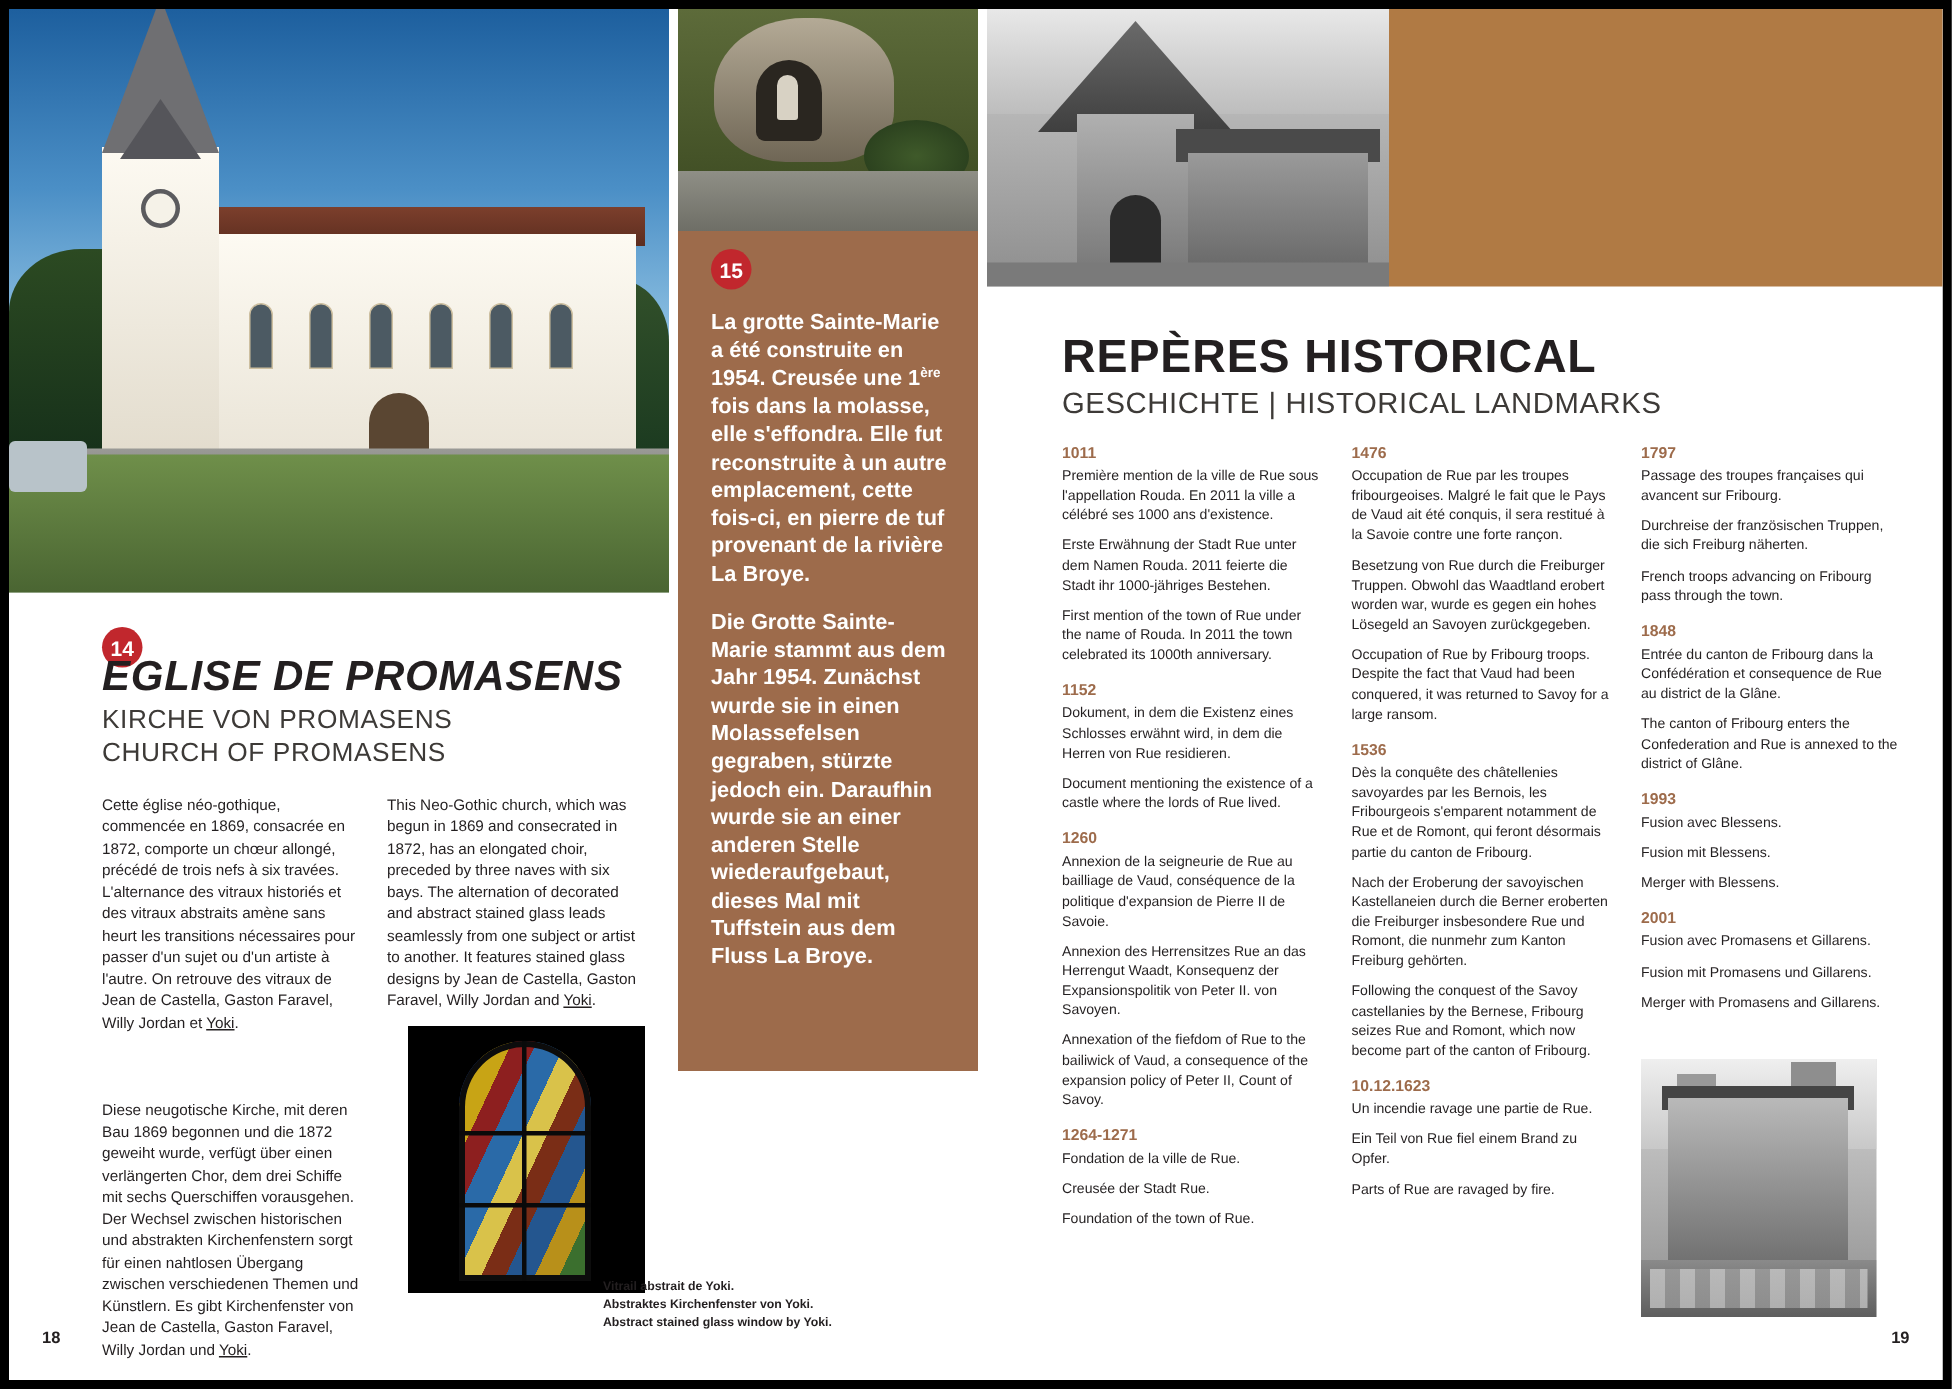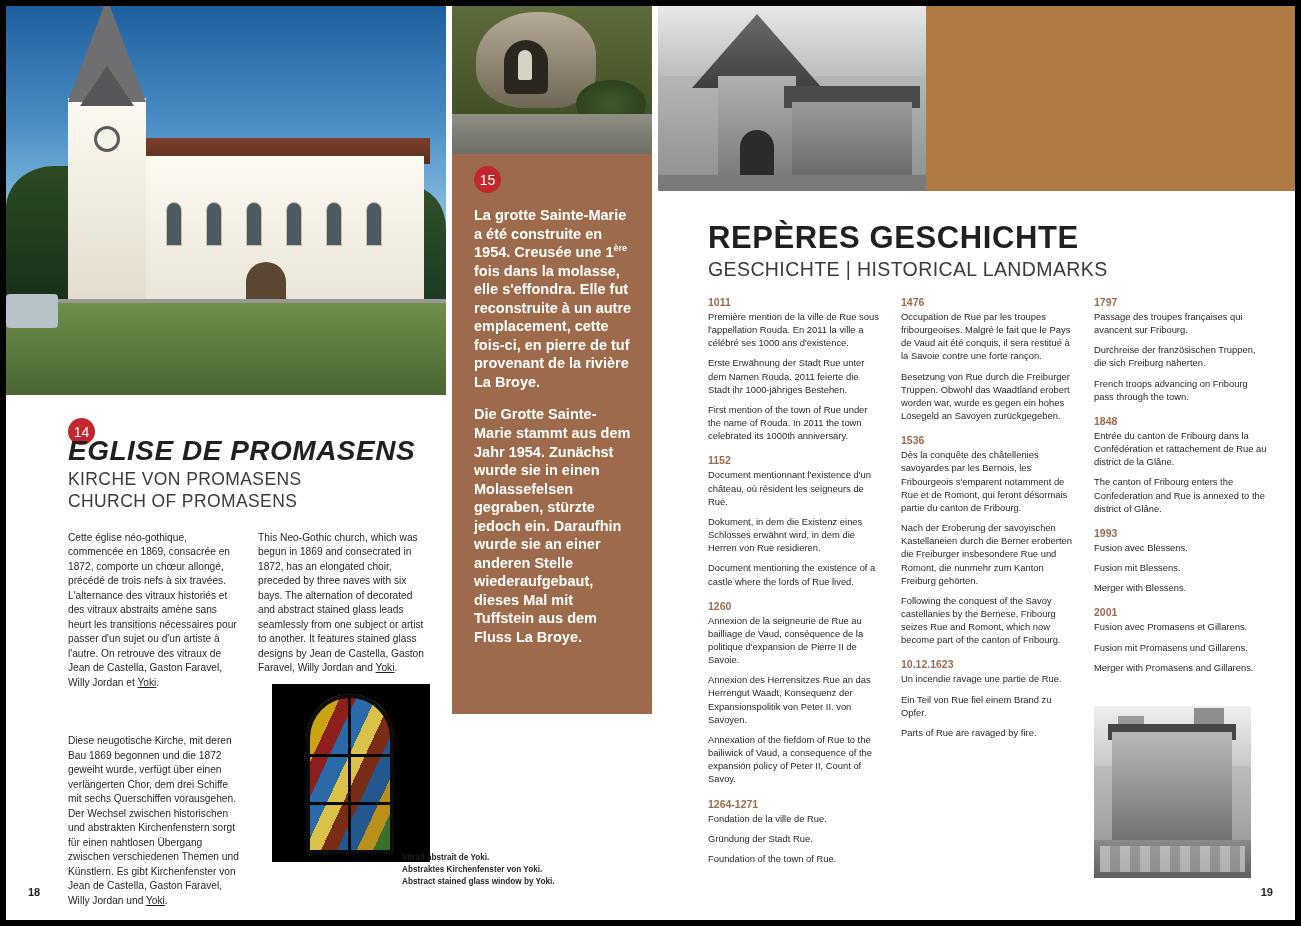--- a/index.html
+++ b/index.html
@@ -61,21 +61,21 @@
     border-radius: 8px 8px 0 0; border:1px solid #cdbfa0;}
   .cp-door { position:absolute; left:240px; top:256px; width:40px; height:74px;
     background:#5a4632; border-radius: 20px 20px 0 0;}
   .cp-bus { position:absolute; left:0; top:288px; width:52px; height:34px;
     background:#b8c3c9; border-radius:4px; }
 
   .caption-num {
     position: absolute;
     width: 27px; height: 27px; border-radius: 50%;
     background: #c1272d;
-    color: #fff; font-weight: normal; font-size: 14px;
+    color: #fff; font-weight: bold; font-size: 14px;
     display: flex; align-items: center; justify-content: center;
   }
   .title-block { position: absolute; left: 62px; top: 430px; width: 360px; }
   .title-fr {
     font-size: 28px; font-weight: bold; letter-spacing: .5px;
     color: #231f20; margin: 0 0 4px 0; line-height: 1.05; font-style: italic;
   }
   .title-de, .title-en {
     font-size: 17.5px; color: #3d3a37; letter-spacing: .4px; line-height: 1.25;
   }
@@ -311,58 +311,58 @@
       <div class="bw-roof"></div>
       <div class="bw-tower"></div>
       <div class="bw-wingroof"></div>
       <div class="bw-wing"></div>
       <div class="bw-arch"></div>
       <div class="bw-ground"></div>
     </div>
     <div class="ochre-band"></div>
 
     <div class="rh-head">
-      <h1 class="rh-title">REPÈRES GESCHICHTE</h1>
+      <h1 class="rh-title">REPÈRES HISTORICAL</h1>
       <div class="rh-sub">GESCHICHTE | HISTORICAL LANDMARKS</div>
     </div>
 
     <div class="timeline">
 
       <div class="tl-col">
         <div class="entry">
           <div class="year">1011</div>
           <p>Première mention de la ville de Rue sous l'appellation Rouda. En 2011 la ville a célébré ses 1000 ans d'existence.</p>
           <p>Erste Erwähnung der Stadt Rue unter dem Namen Rouda. 2011 feierte die Stadt ihr 1000-jähriges Bestehen.</p>
           <p>First mention of the town of Rue under the name of Rouda. In 2011 the town celebrated its 1000th anniversary.</p>
         </div>
         <div class="entry">
           <div class="year">1152</div>
-          <p>Document mentionnant l'existence d'un château, où résident les seigneurs de Rue.</p>
           <p>Dokument, in dem die Existenz eines Schlosses erwähnt wird, in dem die Herren von Rue residieren.</p>
           <p>Document mentioning the existence of a castle where the lords of Rue lived.</p>
         </div>
         <div class="entry">
           <div class="year">1260</div>
           <p>Annexion de la seigneurie de Rue au bailliage de Vaud, conséquence de la politique d'expansion de Pierre II de Savoie.</p>
           <p>Annexion des Herrensitzes Rue an das Herrengut Waadt, Konsequenz der Expansionspolitik von Peter II. von Savoyen.</p>
           <p>Annexation of the fiefdom of Rue to the bailiwick of Vaud, a consequence of the expansion policy of Peter II, Count of Savoy.</p>
         </div>
         <div class="entry">
           <div class="year">1264-1271</div>
           <p>Fondation de la ville de Rue.</p>
-          <p>Gründung der Stadt Rue.</p>
+          <p>Creusée der Stadt Rue.</p>
           <p>Foundation of the town of Rue.</p>
         </div>
       </div>
 
       <div class="tl-col">
         <div class="entry">
           <div class="year">1476</div>
           <p>Occupation de Rue par les troupes fribourgeoises. Malgré le fait que le Pays de Vaud ait été conquis, il sera restitué à la Savoie contre une forte rançon.</p>
           <p>Besetzung von Rue durch die Freiburger Truppen. Obwohl das Waadtland erobert worden war, wurde es gegen ein hohes Lösegeld an Savoyen zurückgegeben.</p>
+          <p>Occupation of Rue by Fribourg troops. Despite the fact that Vaud had been conquered, it was returned to Savoy for a large ransom.</p>
         </div>
         <div class="entry">
           <div class="year">1536</div>
           <p>Dès la conquête des châtellenies savoyardes par les Bernois, les Fribourgeois s'emparent notamment de Rue et de Romont, qui feront désormais partie du canton de Fribourg.</p>
           <p>Nach der Eroberung der savoyischen Kastellaneien durch die Berner eroberten die Freiburger insbesondere Rue und Romont, die nunmehr zum Kanton Freiburg gehörten.</p>
           <p>Following the conquest of the Savoy castellanies by the Bernese, Fribourg seizes Rue and Romont, which now become part of the canton of Fribourg.</p>
         </div>
         <div class="entry">
           <div class="year">10.12.1623</div>
           <p>Un incendie ravage une partie de Rue.</p>
@@ -373,21 +373,21 @@
 
       <div class="tl-col">
         <div class="entry">
           <div class="year">1797</div>
           <p>Passage des troupes françaises qui avancent sur Fribourg.</p>
           <p>Durchreise der französischen Truppen, die sich Freiburg näherten.</p>
           <p>French troops advancing on Fribourg pass through the town.</p>
         </div>
         <div class="entry">
           <div class="year">1848</div>
-          <p>Entrée du canton de Fribourg dans la Confédération et rattachement de Rue au district de la Glâne.</p>
+          <p>Entrée du canton de Fribourg dans la Confédération et consequence de Rue au district de la Glâne.</p>
           <p>The canton of Fribourg enters the Confederation and Rue is annexed to the district of Glâne.</p>
         </div>
         <div class="entry">
           <div class="year">1993</div>
           <p>Fusion avec Blessens.</p>
           <p>Fusion mit Blessens.</p>
           <p>Merger with Blessens.</p>
         </div>
         <div class="entry">
           <div class="year">2001</div>

